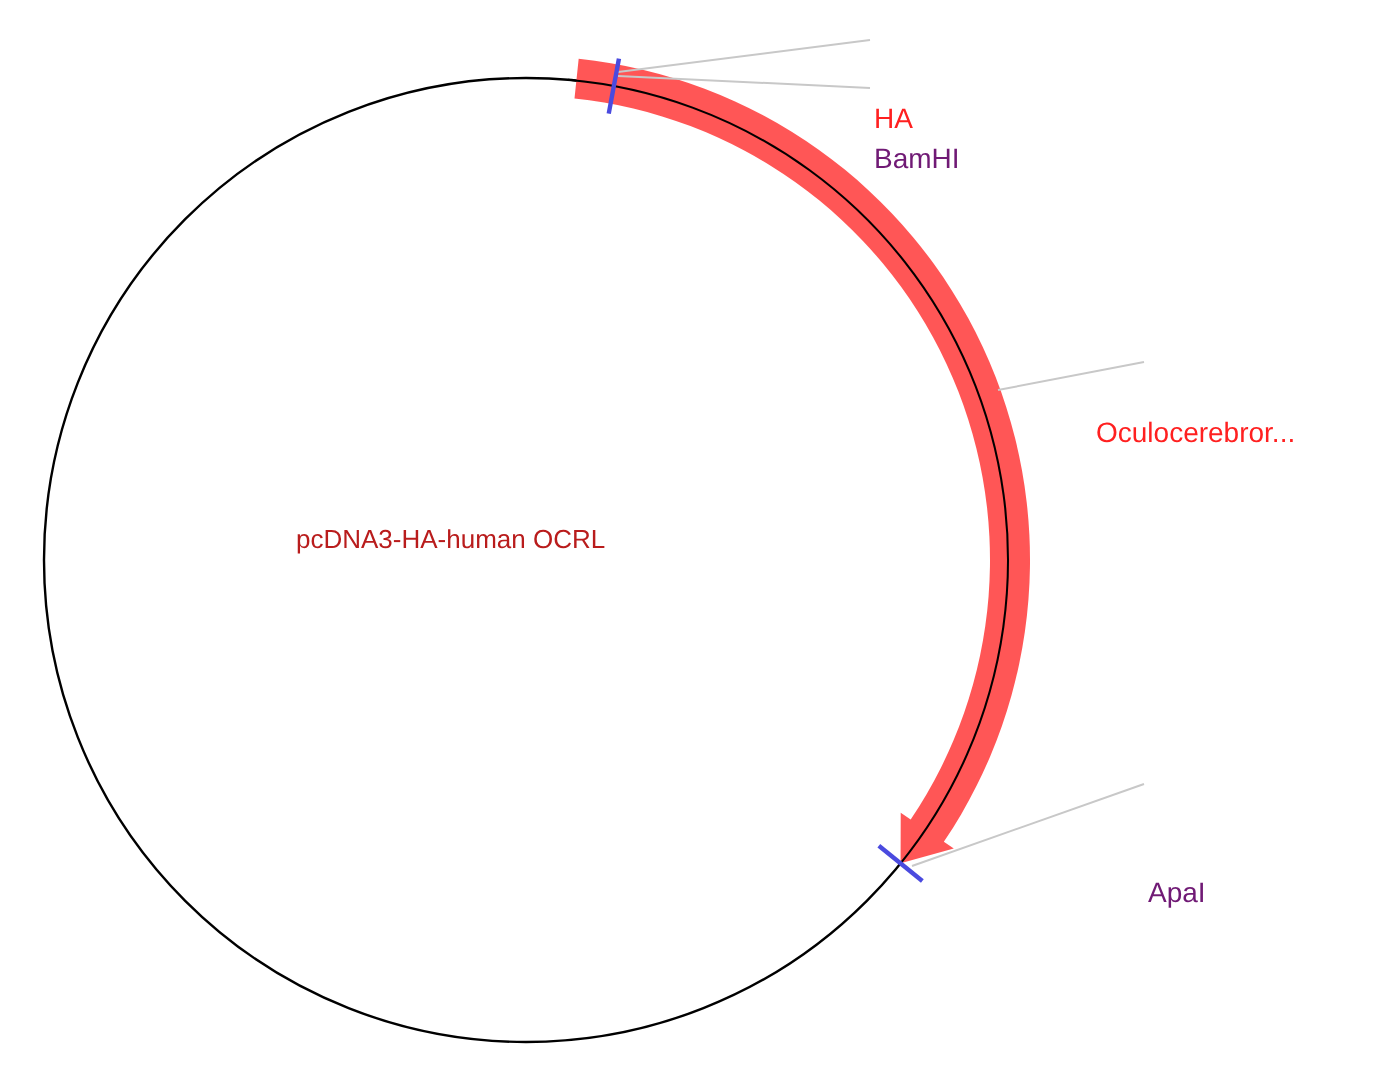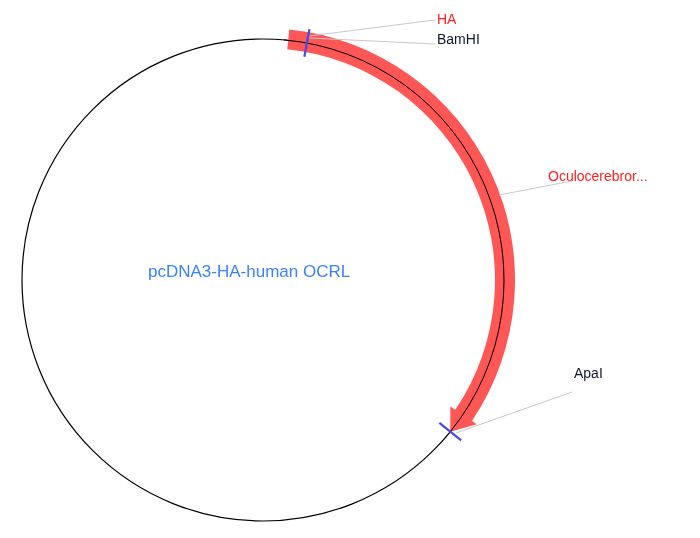--- a/index.html
+++ b/index.html
@@ -20,27 +20,28 @@
       top: 0;
       width: 700px;
       height: 538px;
     }
     .label {
       position: absolute;
       font-size: 14px;
       line-height: 16px;
       white-space: nowrap;
       cursor: pointer;
+      margin-top: 40px;
     }
     .label.feature { color: #ff2020; }
-    .label.enzyme { color: #0f172a; }
+    .label.enzyme { color: #701a75; }
     .title {
       position: absolute;
-      font-size: 17px;
-      color: #3b82f6;
+      font-size: 13px;
+      color: #b91c1c;
       white-space: nowrap;
     }
   </style>
 </head>
 <body>
 
 <svg id="map" xmlns="http://www.w3.org/2000/svg" width="700" height="538" viewBox="0 0 700 538">
 
   <circle cx="263" cy="280" r="241" fill="none" stroke="#000000" stroke-width="1.2"></circle>
 
@@ -55,13 +56,13 @@
 
   <line id="tick-bamhi" stroke="#4a4adf" stroke-width="2.2" x1="304.36746428671745" y1="56.80113598298229" x2="309.4700590004976" y2="29.269998571191564"></line>
   <line id="tick-apai" stroke="#4a4adf" stroke-width="2.2" x1="439.4121332507324" y1="422.8557287683131" x2="461.17222017152756" y2="440.4766997177085"></line>
 </svg>
 
 <div class="title" style="left:148px; top:262px;">pcDNA3-HA-human OCRL</div>
 
 <div class="label feature" style="left:437px; top:11px;">HA</div>
 <div class="label enzyme" style="left:437px; top:31px;">BamHI</div>
 <div class="label feature" style="left:548px; top:168px;">Oculocerebror...</div>
-<div class="label enzyme" style="left:574px; top:365px;">ApaI</div>
+<div class="label enzyme" style="left:574px; top:398px;">ApaI</div>
 
 </body></html>

